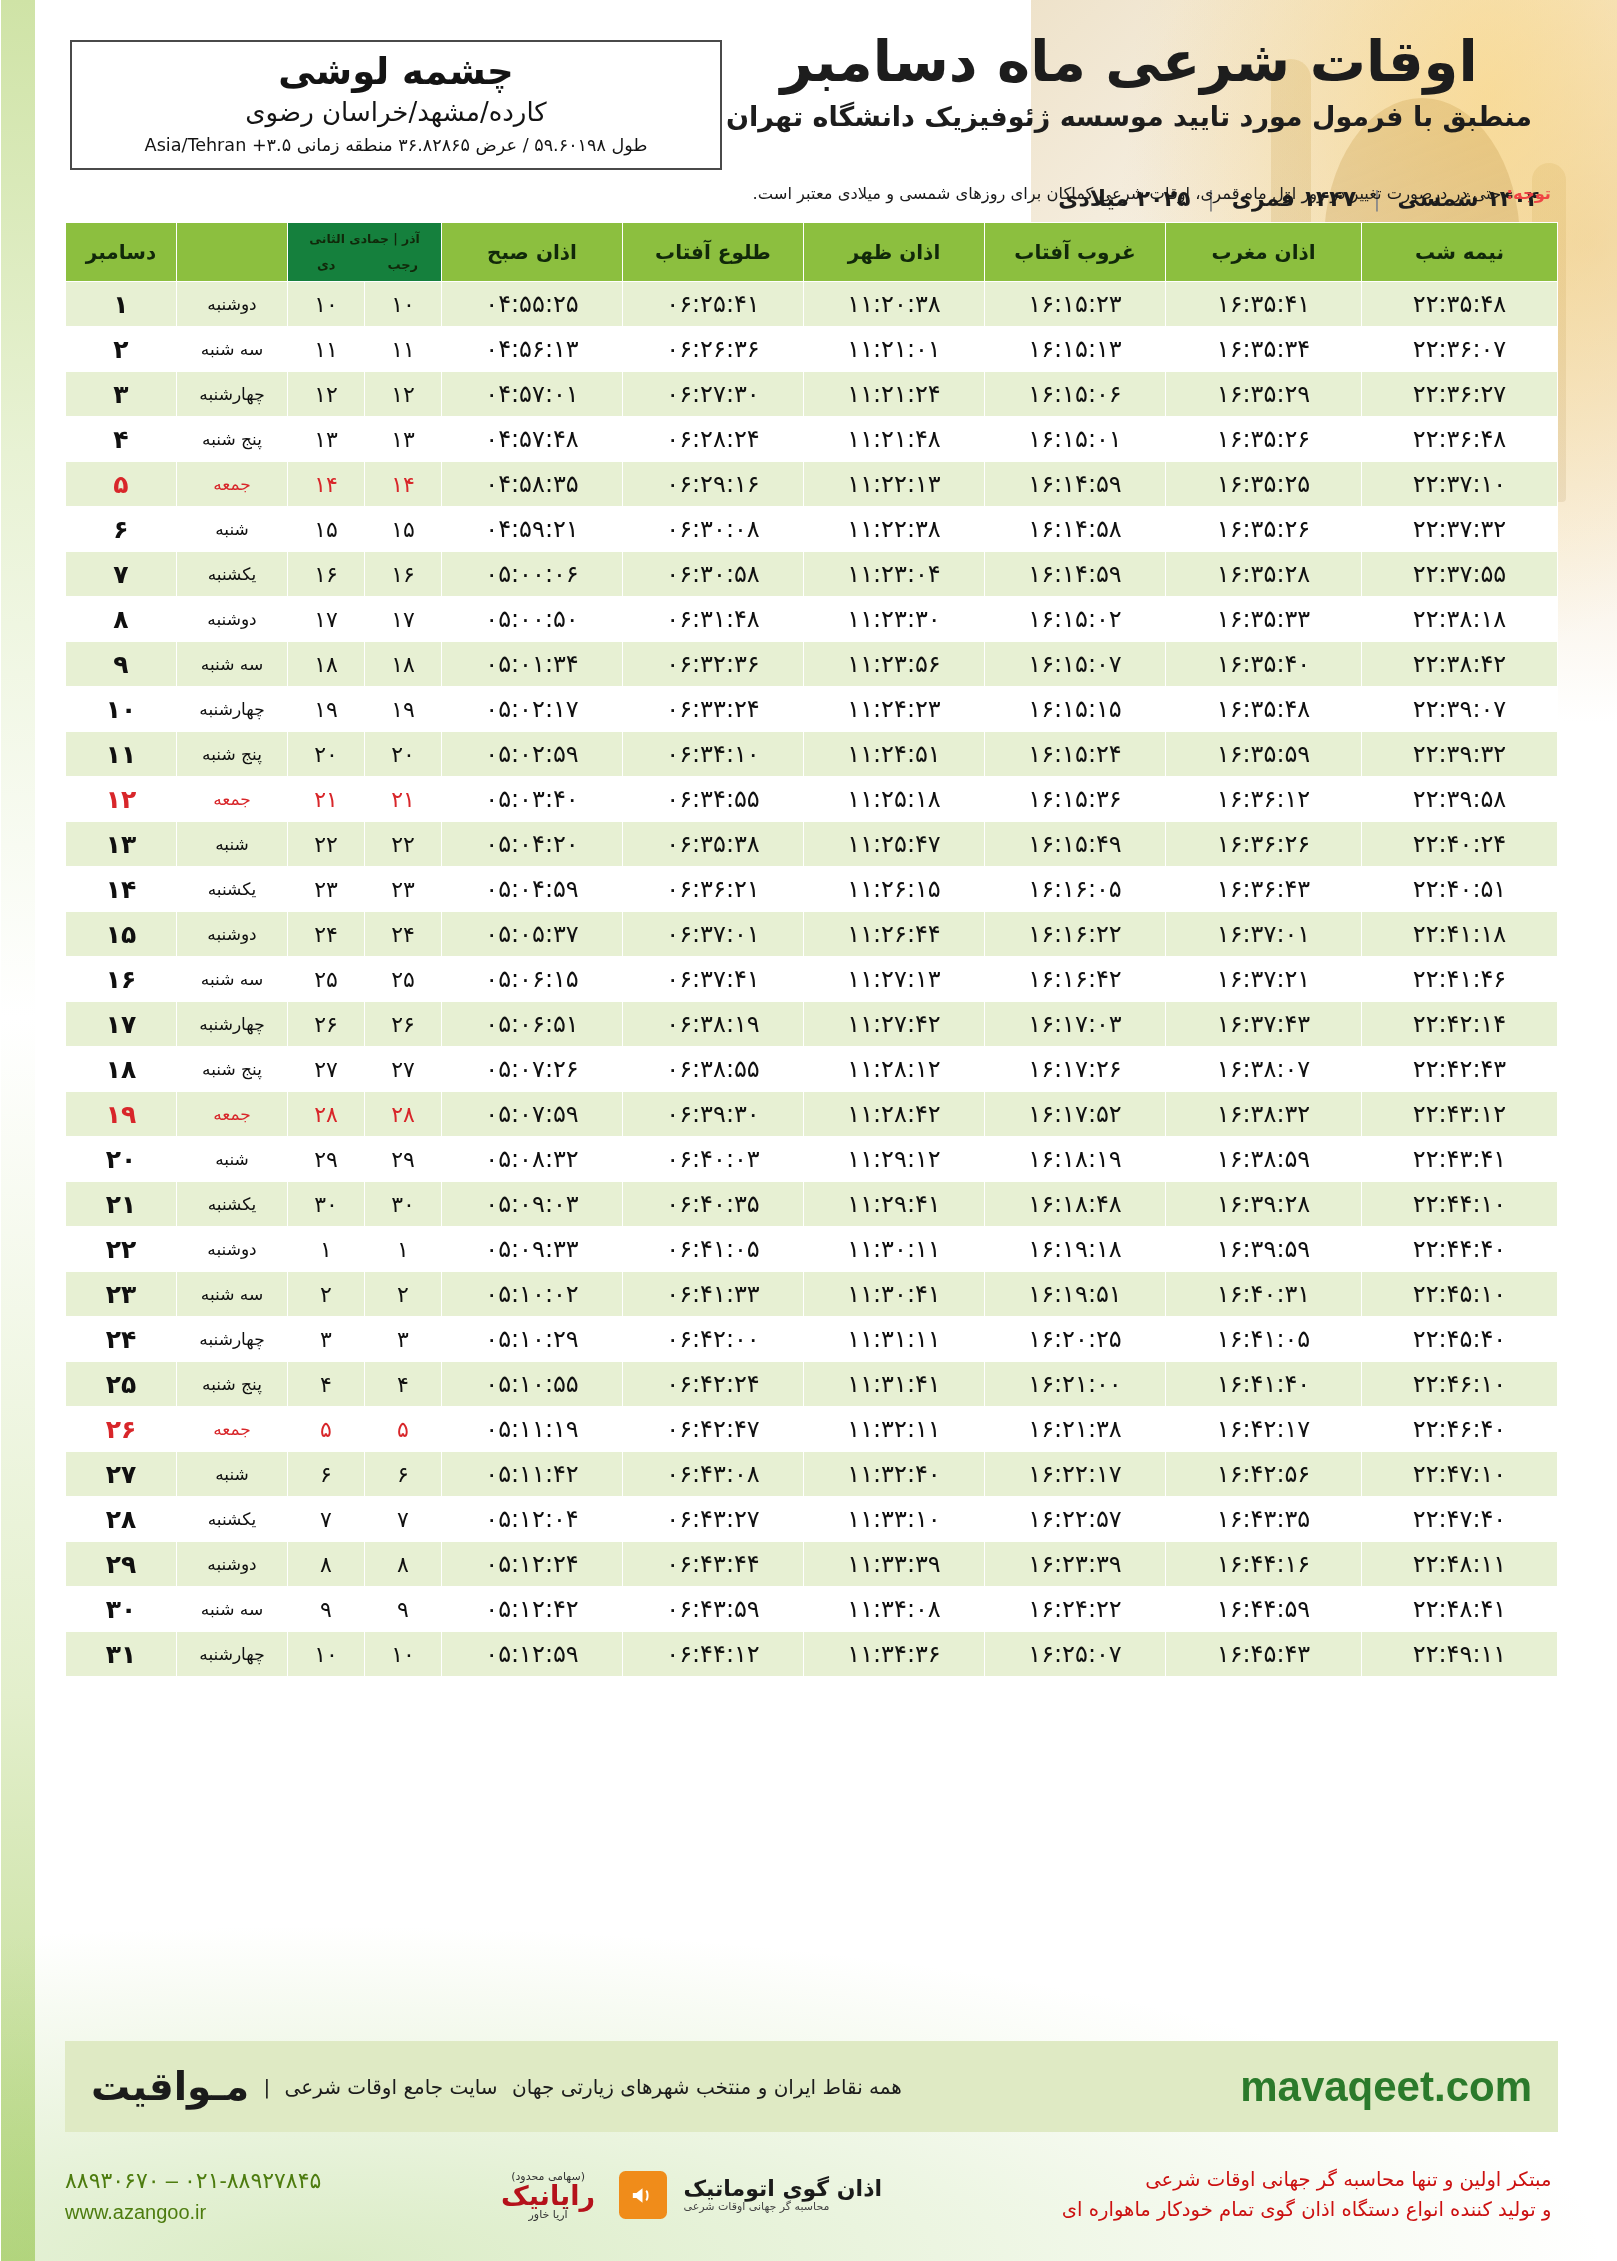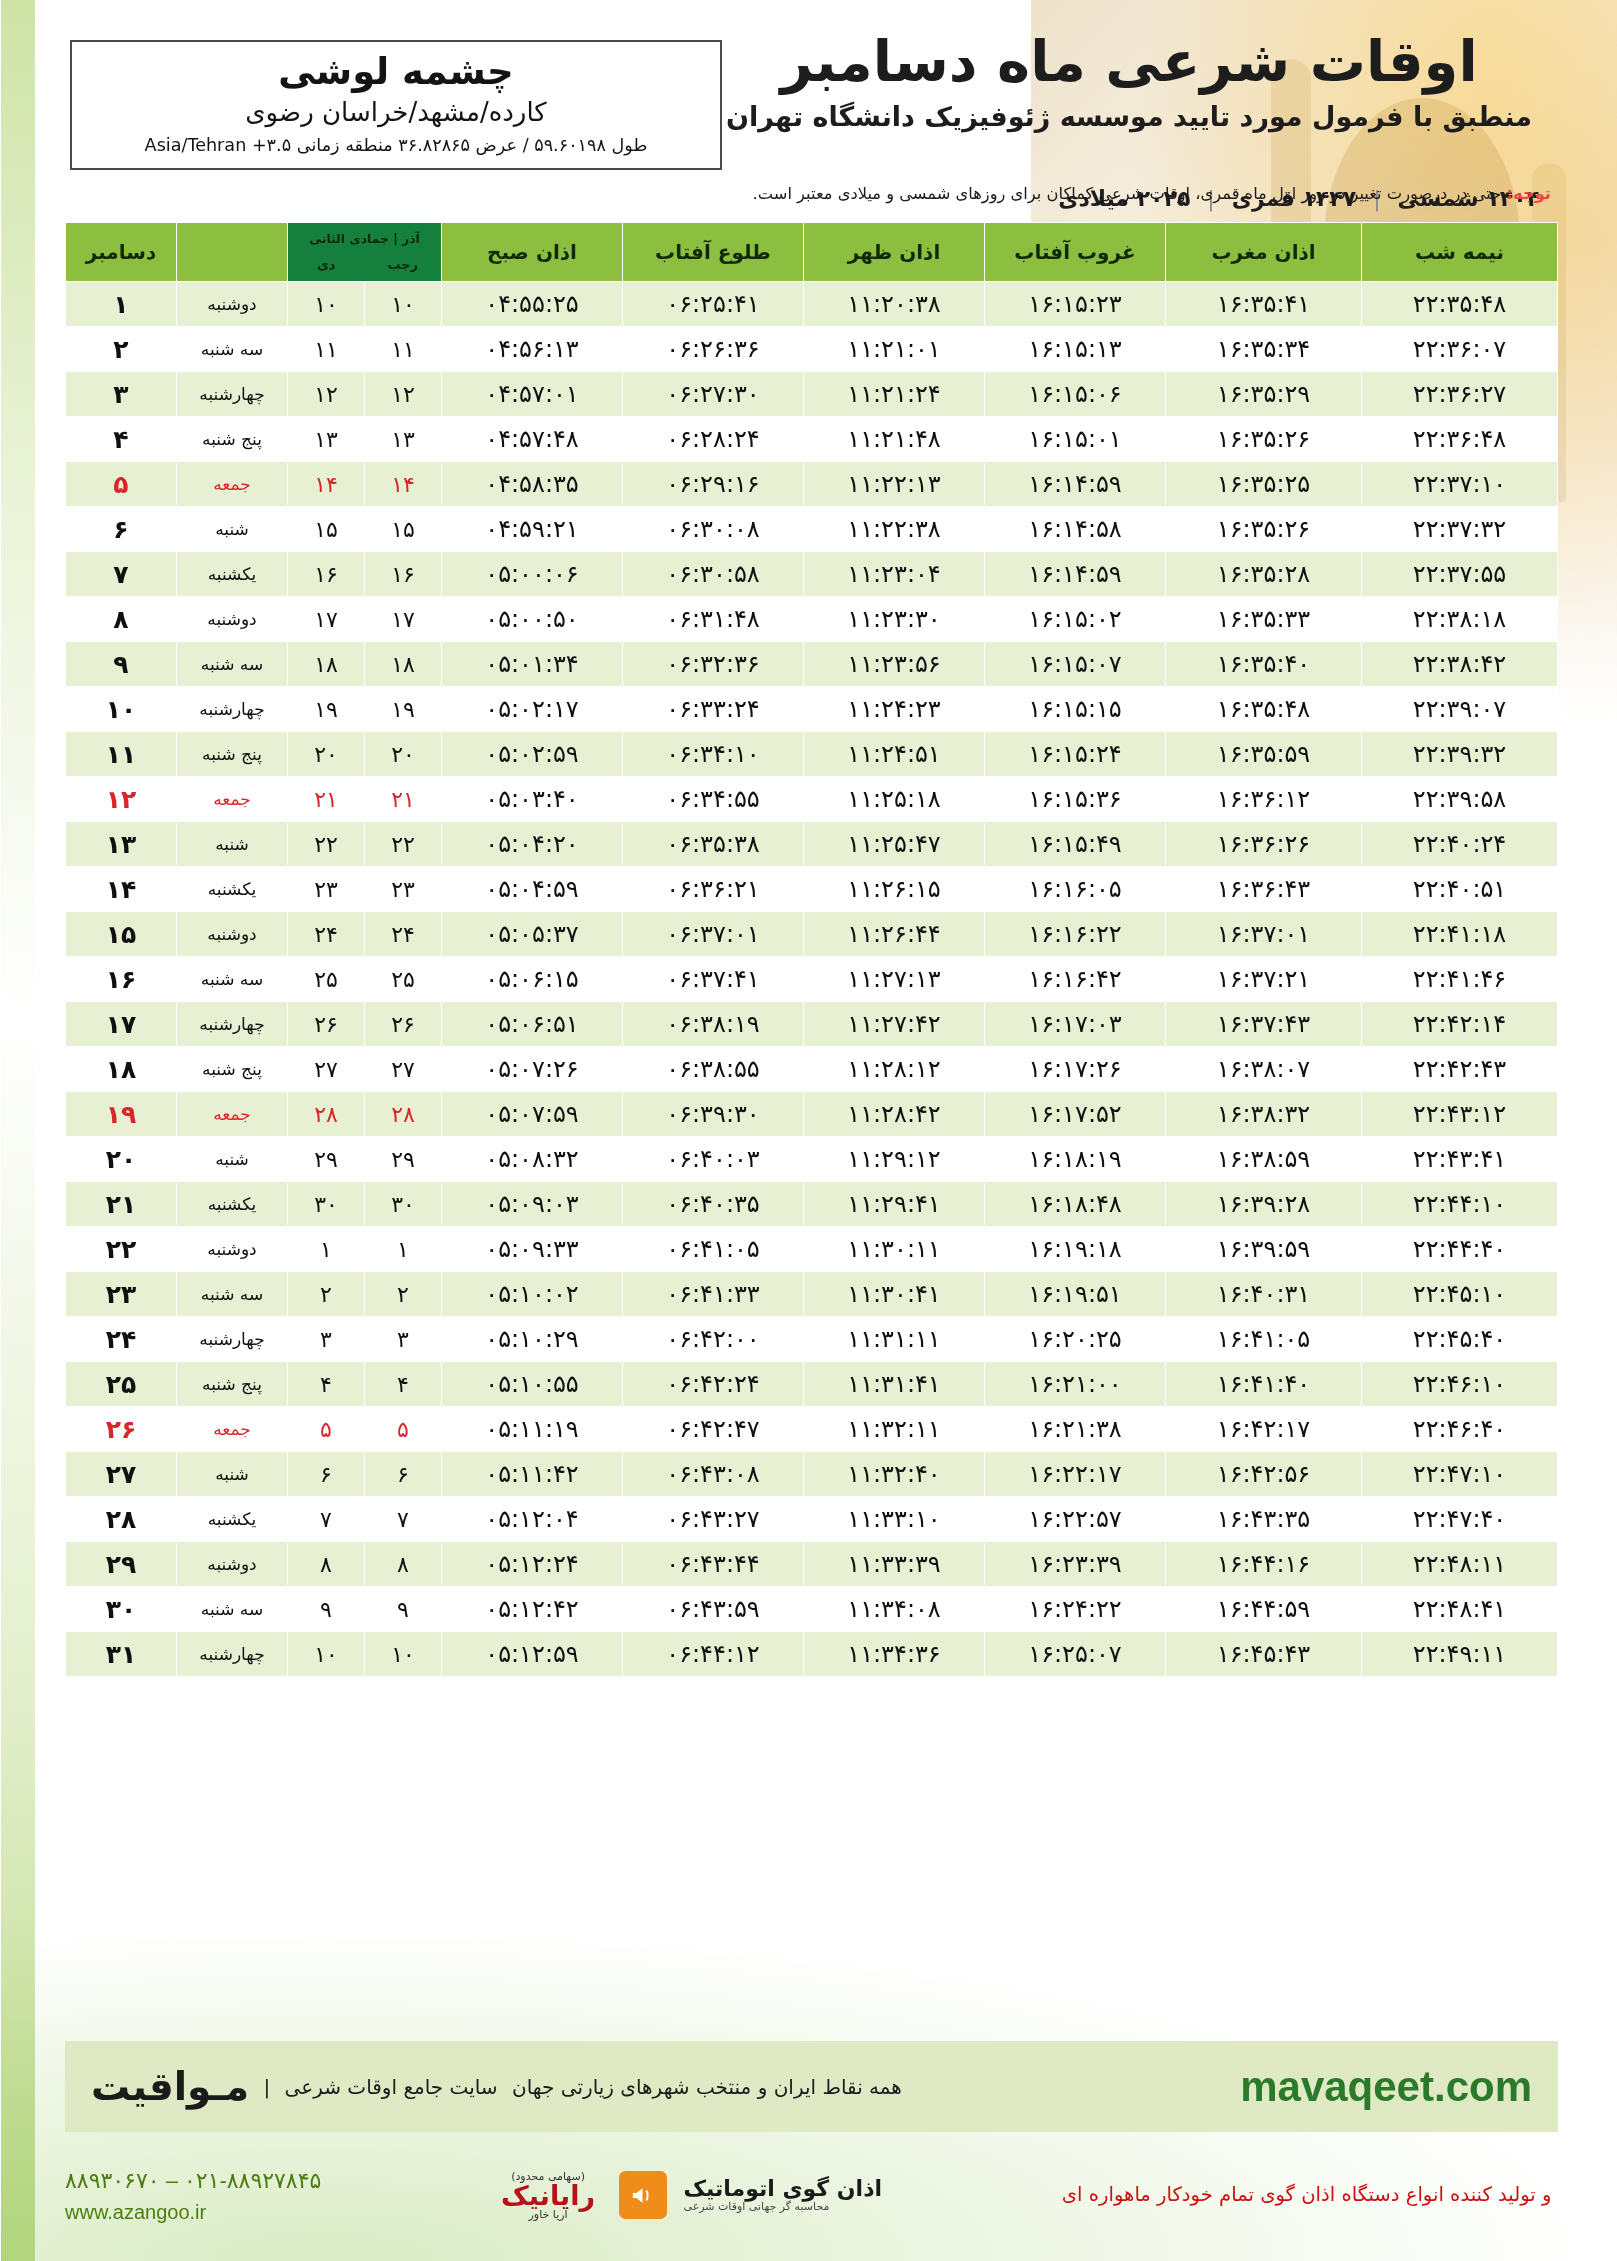--- a/index.html
+++ b/index.html
@@ -618,20 +618,21 @@
   <div class="brand-right">
     <span class="brand-tag muted">همه نقاط ایران و منتخب شهرهای زیارتی جهان</span>
     <span class="brand-tag">سایت جامع اوقات شرعی</span>
     <span class="brand-tag">|</span>
     <span class="brand-mavaqeet">مـواقیت</span>
   </div>
 </div>
 
 <div class="footer-bottom">
   <div class="fb-right">
+    <div>مبتکر اولین و تنها محاسبه گر جهانی اوقات شرعی</div>
     <div>و تولید کننده انواع دستگاه اذان گوی تمام خودکار ماهواره ای</div>
   </div>
 
   <div class="fb-mid">
     <div class="logo-azangoo">
       <span class="a1">اذان گوی اتوماتیک</span>
       <span class="a2">محاسبه گر جهانی اوقات شرعی</span>
     </div>
     <div class="azan-icon">
       <svg width="29" height="29" viewBox="0 0 24 24" aria-hidden="true">

